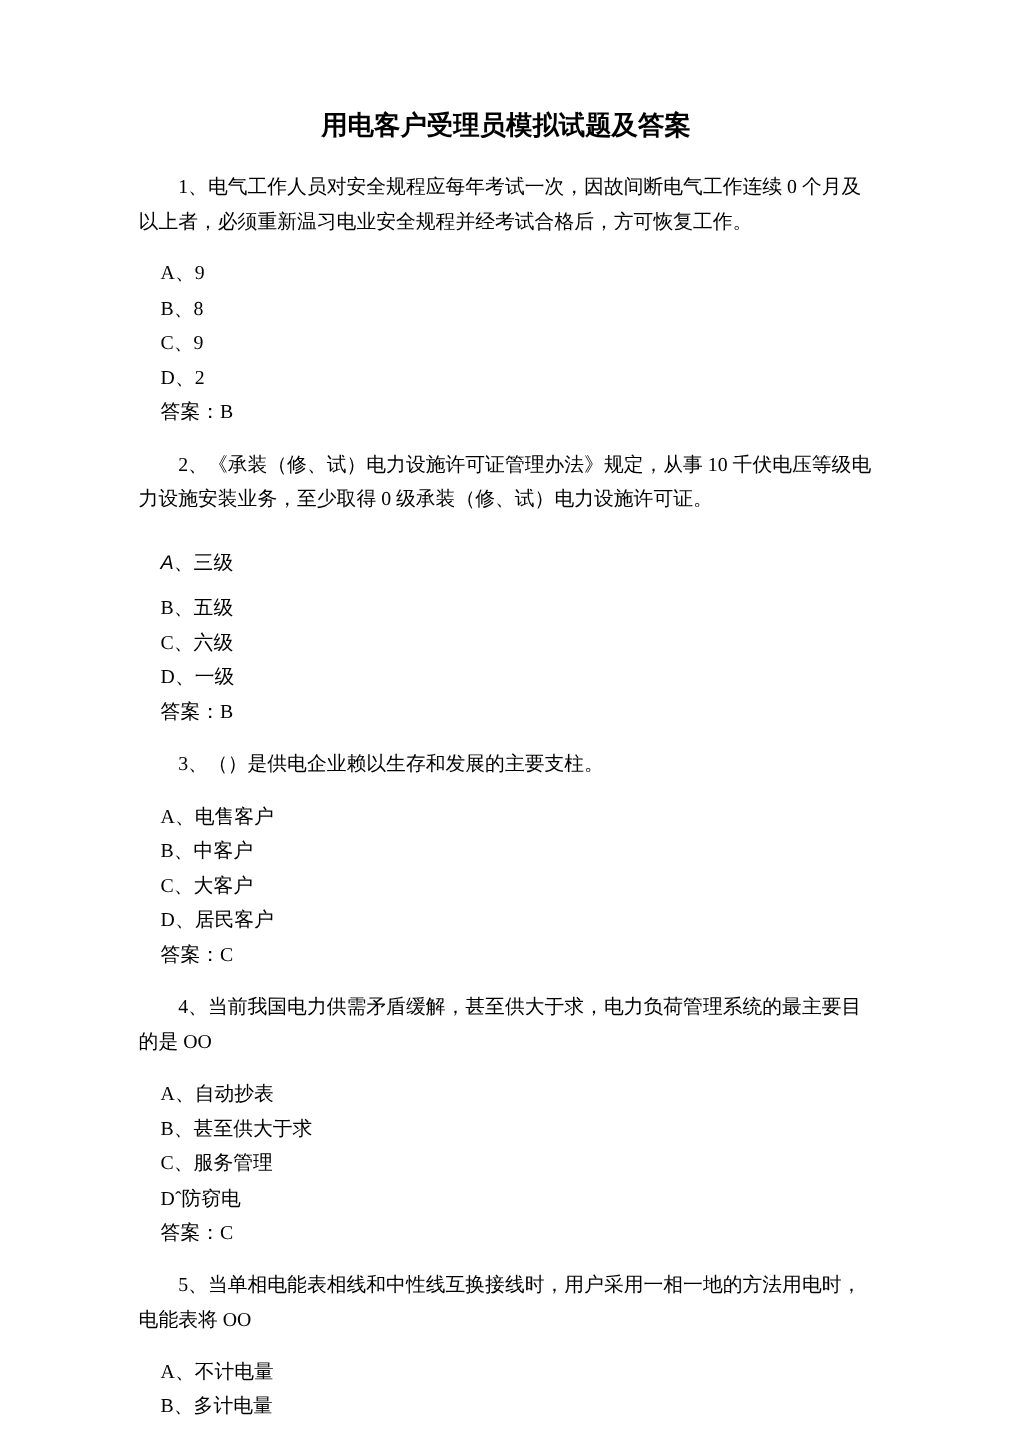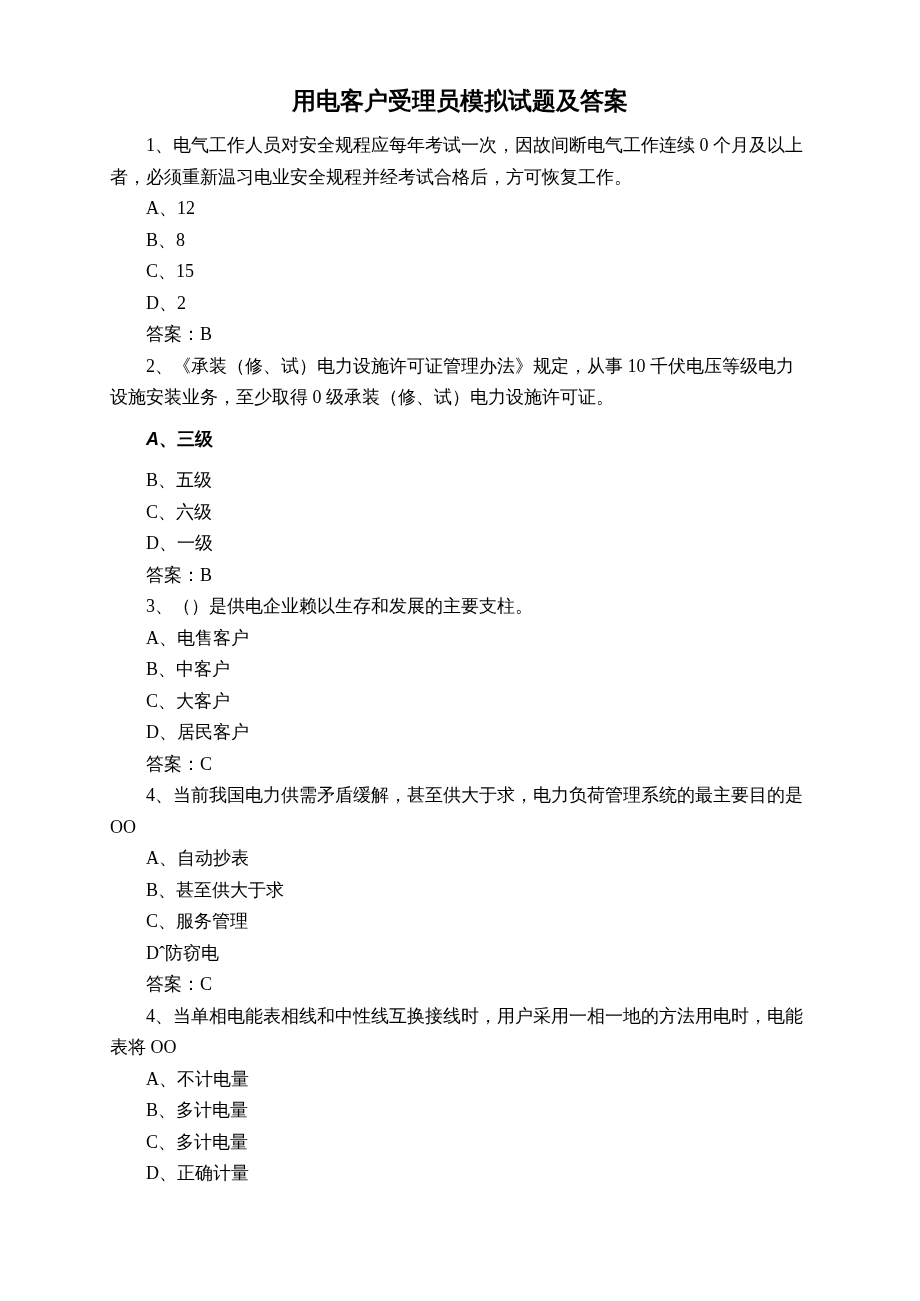--- a/index.html
+++ b/index.html
@@ -10,56 +10,55 @@
       background: #fff;
       width: 920px;
       margin: 0;
       padding: 80px 110px 60px 110px;
       box-sizing: border-box;
     }
     h1 {
       text-align: center;
       font-size: 24px;
       font-weight: bold;
-      margin: 0 0 8px 0;
-      font-family: Liberation Serif, serif;
+      margin: 16px 0 8px 0;
+      font-family: Liberation Mono, monospace;
     }
     .question-stem {
       text-indent: 2em;
-      margin: 0;
+      margin: 16px;
     }
     .option {
       text-indent: 2em;
       margin: 0;
     }
     .answer {
       text-indent: 2em;
       margin: 0;
     }
     .italic-a {
       font-style: italic;
       font-family: Arial, sans-serif;
     }
     .opt-a-spaced {
       text-indent: 2em;
       margin: 0;
       padding-top: 10px;
       padding-bottom: 10px;
-      font-weight: bold;
     }
   </style>
 </head>
 <body>
 
 <h1>用电客户受理员模拟试题及答案</h1>
 
 <p class="question-stem">1、电气工作人员对安全规程应每年考试一次，因故间断电气工作连续 0 个月及以上者，必须重新温习电业安全规程并经考试合格后，方可恢复工作。</p>
-<p class="option">A、12</p>
+<p class="option">A、9</p>
 <p class="option">B、8</p>
-<p class="option">C、15</p>
+<p class="option">C、9</p>
 <p class="option">D、2</p>
 <p class="answer">答案：B</p>
 
 <p class="question-stem">2、《承装（修、试）电力设施许可证管理办法》规定，从事 10 千伏电压等级电力设施安装业务，至少取得 0 级承装（修、试）电力设施许可证。</p>
 <p class="opt-a-spaced"><span class="italic-a">A</span><span>、三级</span></p>
 <p class="option">B、五级</p>
 <p class="option">C、六级</p>
 <p class="option">D、一级</p>
 <p class="answer">答案：B</p>
 
@@ -70,17 +69,17 @@
 <p class="option">D、居民客户</p>
 <p class="answer">答案：C</p>
 
 <p class="question-stem">4、当前我国电力供需矛盾缓解，甚至供大于求，电力负荷管理系统的最主要目的是 OO</p>
 <p class="option">A、自动抄表</p>
 <p class="option">B、甚至供大于求</p>
 <p class="option">C、服务管理</p>
 <p class="option">Dˆ防窃电</p>
 <p class="answer">答案：C</p>
 
-<p class="question-stem">4、当单相电能表相线和中性线互换接线时，用户采用一相一地的方法用电时，电能表将 OO</p>
+<p class="question-stem">5、当单相电能表相线和中性线互换接线时，用户采用一相一地的方法用电时，电能表将 OO</p>
 <p class="option">A、不计电量</p>
 <p class="option">B、多计电量</p>
 <p class="option">C、多计电量</p>
 <p class="option">D、正确计量</p>
 
 </body></html>

